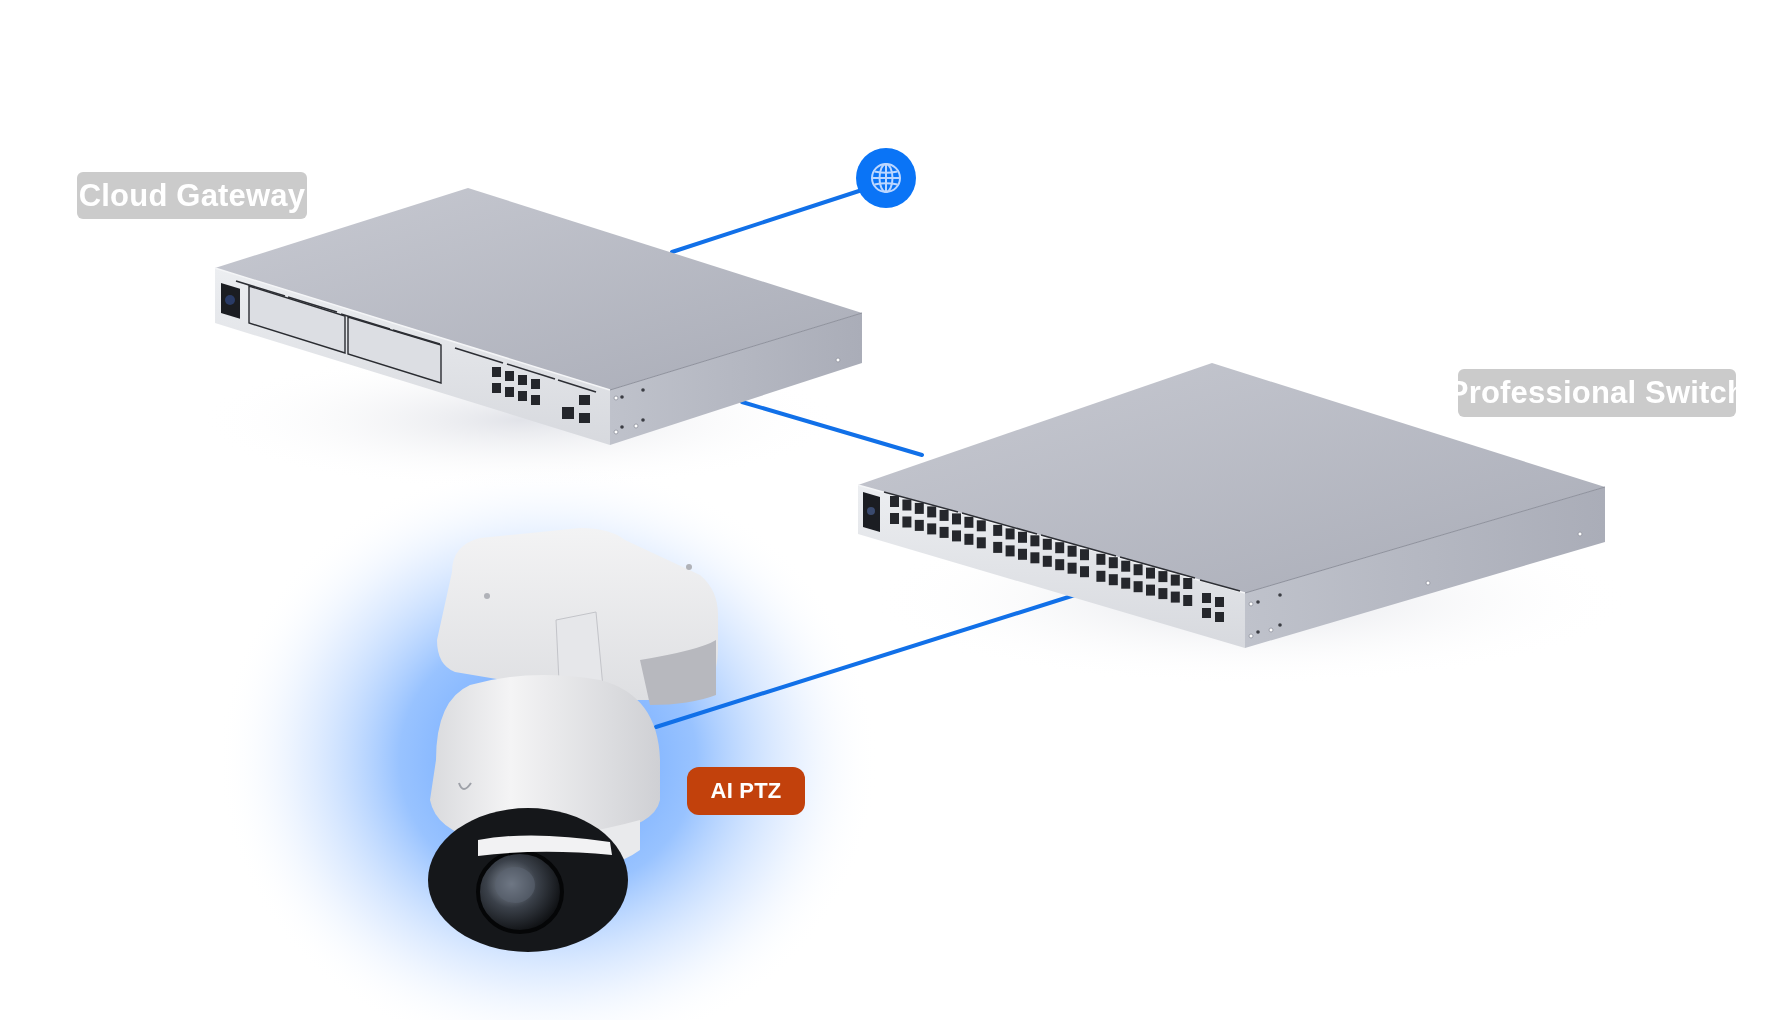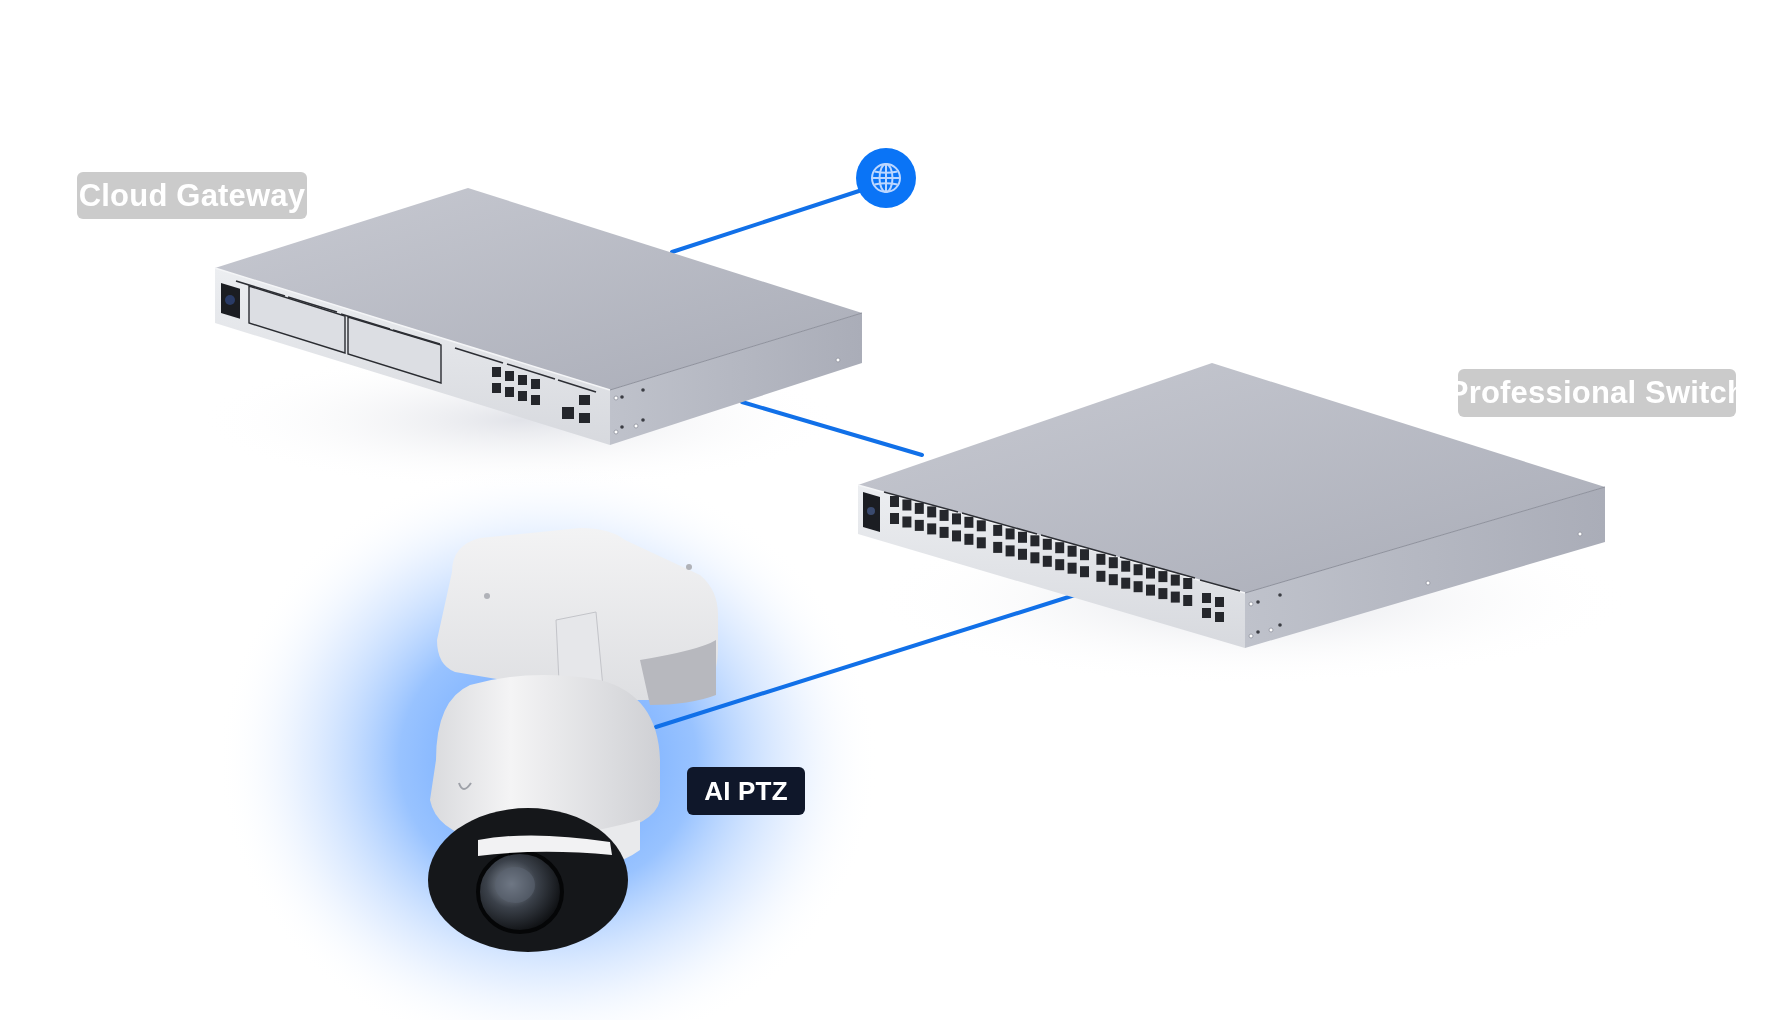--- a/index.html
+++ b/index.html
@@ -9,21 +9,21 @@
     font-family: "Liberation Sans", "DejaVu Sans", sans-serif;
   }
   .stage { position: absolute; left: 0; top: 0; width: 1780px; height: 1020px; }
   .label {
     position: absolute; box-sizing: border-box;
     border-radius: 6px; color: #ffffff; font-weight: 700;
     display: flex; align-items: center; justify-content: center;
     letter-spacing: 0.2px; white-space: nowrap;
   }
   .label.gray { background: #cbcbcb; font-size: 31px; }
-  .label.blue { background: #0f172a; font-size: 26px; }
+  .label.blue { background: #c2410c; font-size: 22px; border-radius: 12px; }
   #lbl-gateway { left: 77px; top: 172px; width: 230px; height: 47px; }
   #lbl-switch  { left: 1458px; top: 369px; width: 278px; height: 48px; }
   #lbl-ptz     { left: 687px; top: 767px; width: 118px; height: 48px; }
   .globe {
     position: absolute; left: 856px; top: 148px; width: 60px; height: 60px;
     border-radius: 50%; background: #0a74f6;
     display: flex; align-items: center; justify-content: center;
   }
   svg.art { position: absolute; left: 0; top: 0; }
 </style>

